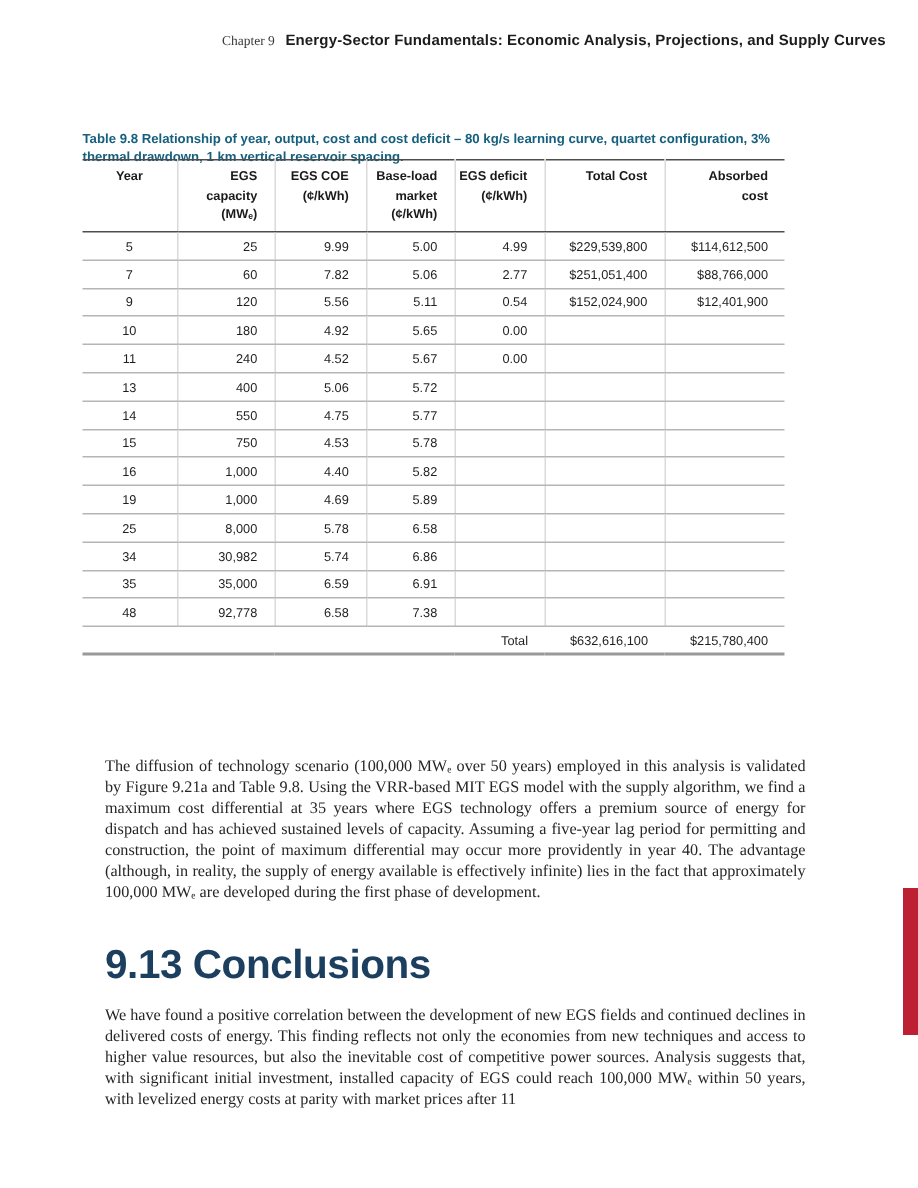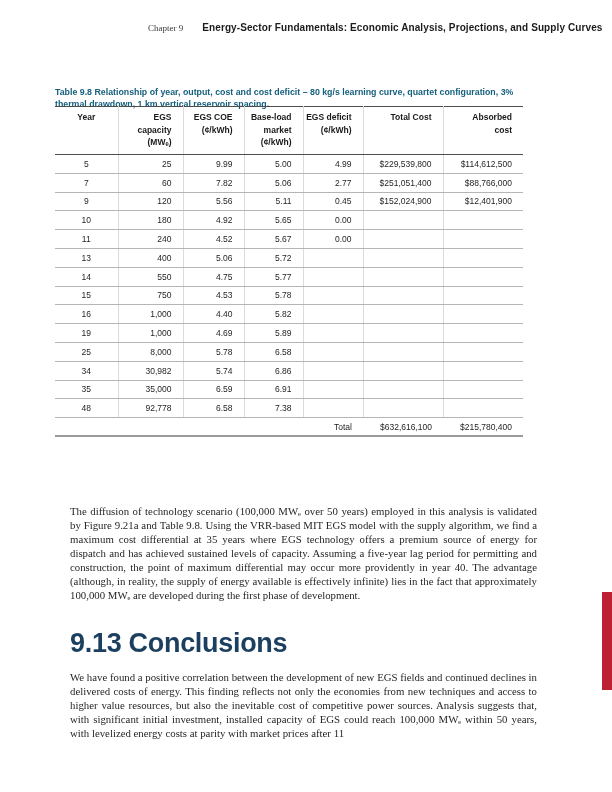--- a/index.html
+++ b/index.html
@@ -4,21 +4,21 @@
 <style>
   * { margin:0; padding:0; box-sizing:border-box; }
   html,body { background:#e8e8e8; }
   .page {
     position:relative; width:612px; height:792px; margin:0 auto;
     background:#ffffff; overflow:hidden;
     font-family:"Liberation Sans","DejaVu Sans",sans-serif;
   }
   
   .chapter-header { position:absolute; top:17px; left:148px; white-space:nowrap; }
-  .chapter-label { font-family:"Liberation Serif","DejaVu Serif",serif; font-size:9px; color:#3a3a3a; margin-right:19px; }
+  .chapter-label { font-family:"Liberation Serif","DejaVu Serif",serif; font-size:9px; color:#3a3a3a; margin-right:7px; }
   .chapter-title { font-size:10px; font-weight:bold; color:#1c1c1c; letter-spacing:0.1px;text-align:center; }
 
   
   .table-caption {
     position:absolute; left:55px; top:87px; width:467px;
     font-size:8.8px; font-weight:bold; line-height:11.5px; color:#16607f;
   }
 
   
   .tbl-wrap { position:absolute; left:55px; top:106px; }
@@ -112,21 +112,21 @@
             <td class="c3">5.06</td>
             <td class="c4">2.77</td>
             <td class="c5">$251,051,400</td>
             <td class="c6">$88,766,000</td>
           </tr>
           <tr>
             <td class="c0">9</td>
             <td class="c1">120</td>
             <td class="c2">5.56</td>
             <td class="c3">5.11</td>
-            <td class="c4">0.45</td>
+            <td class="c4">0.54</td>
             <td class="c5">$152,024,900</td>
             <td class="c6">$12,401,900</td>
           </tr>
           <tr>
             <td class="c0">10</td>
             <td class="c1">180</td>
             <td class="c2">4.92</td>
             <td class="c3">5.65</td>
             <td class="c4">0.00</td>
             <td class="c5"></td>

